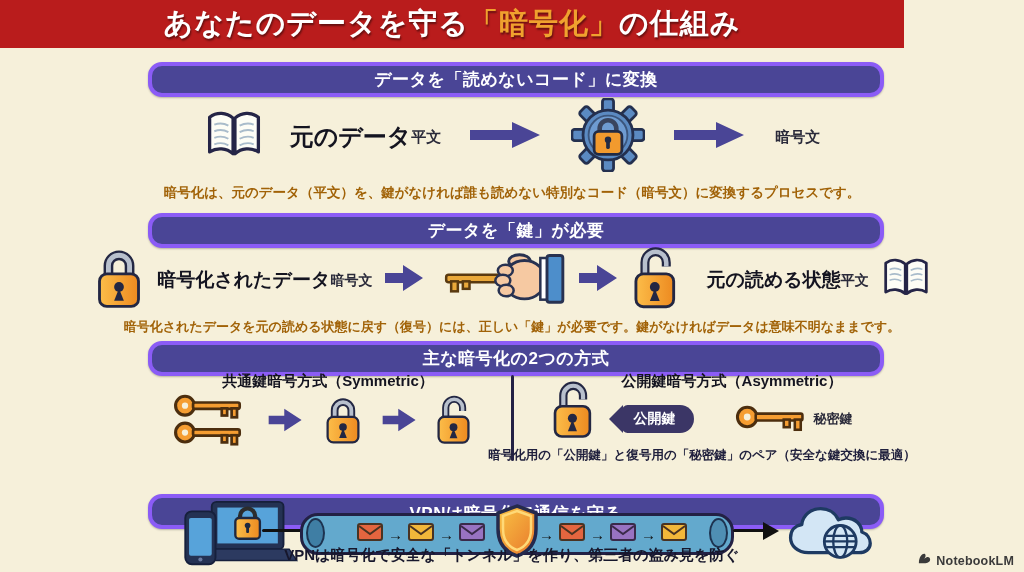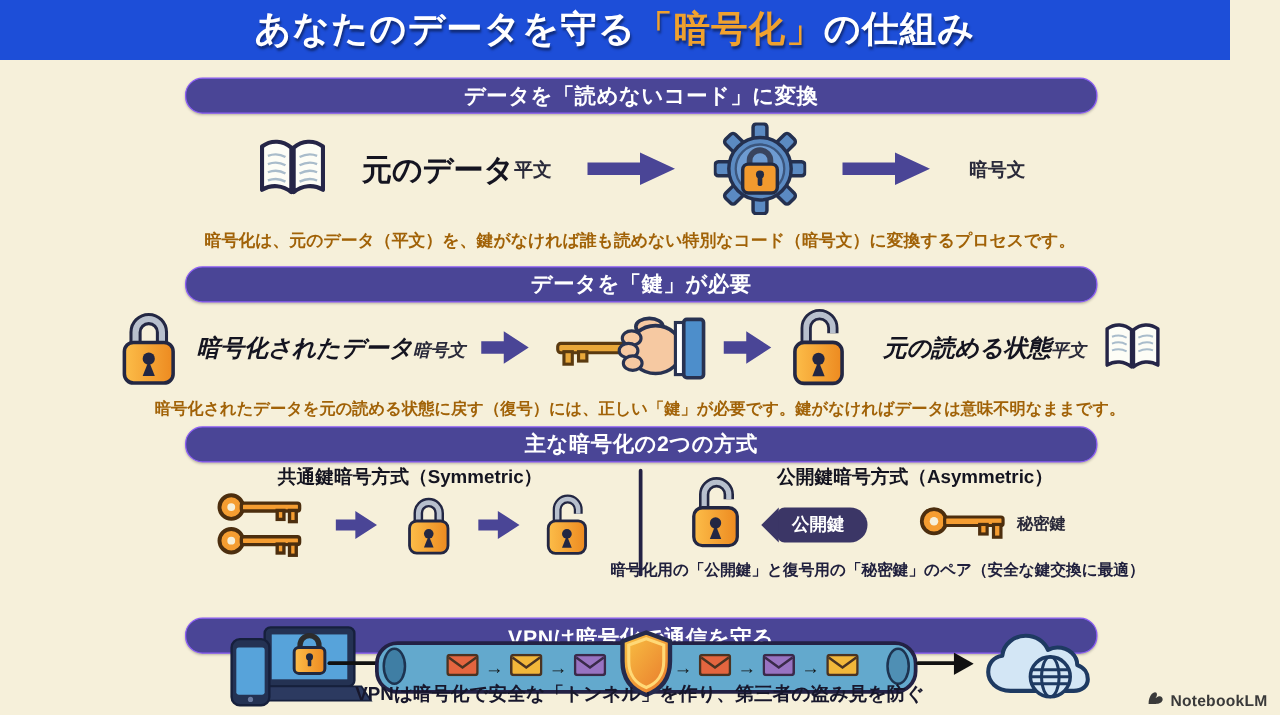--- a/index.html
+++ b/index.html
@@ -1,28 +1,28 @@
 <!DOCTYPE html>
 <html><head>
 <meta charset="utf-8">
 <style>
   html,body{margin:0;padding:0;}
   body{font-family:"Liberation Sans","DejaVu Sans",sans-serif;}
   #stage{position:relative;width:1024px;height:572px;background:#f6f0da;overflow:hidden;}
 
   
-  .header{position:absolute;top:0;left:0;width:984px;height:48px;background:#1d4ed8;
+  .header{position:absolute;top:0;left:0;width:904px;height:48px;background:#b91c1c;
           display:flex;align-items:center;justify-content:center;}
   .header .title{font-size:29px;font-weight:bold;color:#ffffff;letter-spacing:1px;
                  text-shadow:1px 2px 2px rgba(0,0,0,.45);}
   .hl{color:#f0a12e;}
 
   
   .banner{position:absolute;left:148px;width:728px;height:27px;background:#4a4596;
-          border:1px solid #8b5cf6;border-radius:14px;display:flex;align-items:center;
+          border:4px solid #8b5cf6;border-radius:14px;display:flex;align-items:center;
           justify-content:center;box-shadow:0 1px 2px rgba(0,0,0,.25);}
   .banner span{font-size:17px;font-weight:bold;color:#ffffff;letter-spacing:.5px;}
 
   .row{position:absolute;display:flex;align-items:center;justify-content:center;}
   .caption{position:absolute;left:0;width:1024px;text-align:center;font-weight:bold;color:#a16207;}
 
   .lbl-col{display:flex;flex-direction:row;align-items:center;line-height:1.15;}
   .lbl-main{font-weight:bold;color:#141420;}
   .lbl-sub{font-weight:bold;color:#2a2a3a;}
 
@@ -127,21 +127,21 @@
   </div>
 
   <div class="caption" style="top:184px;font-size:13.5px;">暗号化は、元のデータ（平文）を、鍵がなければ誰も読めない特別なコード（暗号文）に変換するプロセスです。</div>
 
   <div class="banner" style="top:213px;">
     <span>データを</span>
       <span class="hl">「鍵」</span>
       <span>が必要</span>
   </div>
 
-  <div class="row" style="top:246px;left:0;width:1024px;height:68px;gap:12px;font-style:italic;">
+  <div class="row" style="top:246px;left:0;width:1024px;height:68px;gap:12px;">
     <span>
       <svg width="52" height="64" viewBox="0 0 64 78">
         <path d="M19 36 V24 a13 13 0 0 1 26 0 V36" fill="none" stroke="#232743" stroke-width="12"></path>
         <path d="M19 36 V24 a13 13 0 0 1 26 0 V36" fill="none" stroke="#b8c0cd" stroke-width="6"></path>
         <rect x="8" y="34" width="48" height="40" rx="9" fill="url(#og)" stroke="#232743" stroke-width="3.5"></rect>
         <circle cx="32" cy="50" r="6" fill="#232743"></circle>
           <path d="M32 52 l-6 15 h12 z" fill="#232743"></path>
       </svg>
     </span>
     <div class="lbl-col">

